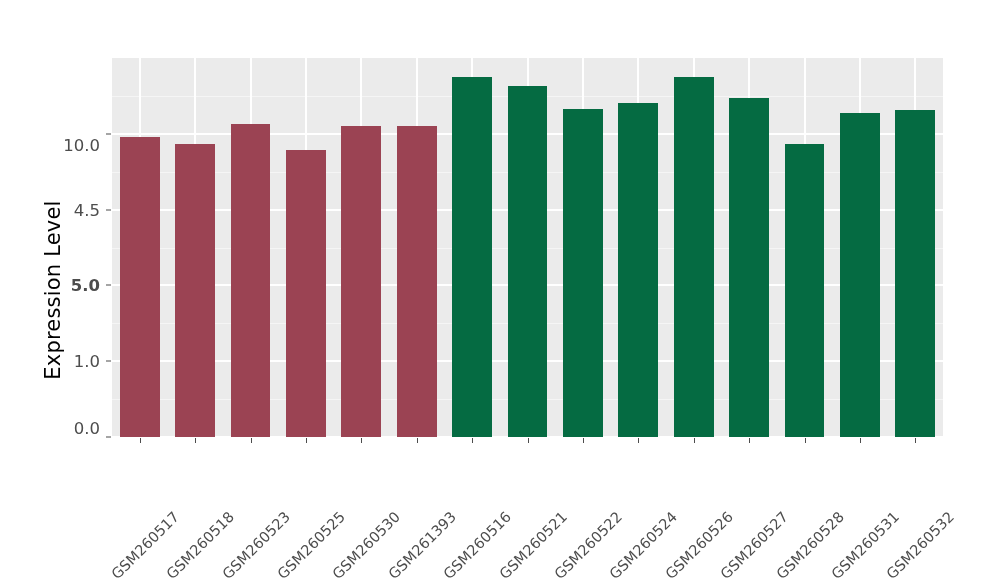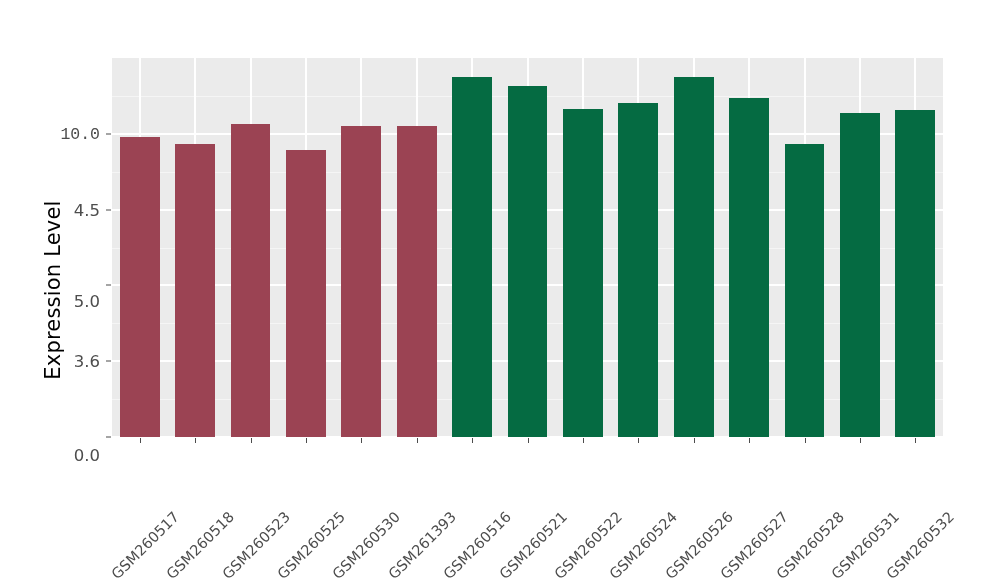--- a/index.html
+++ b/index.html
@@ -122,29 +122,29 @@
   }
 </style>
 </head>
 <body>
 
 <div id="plot-root">
 
   <div id="y-axis-title">Expression Level</div>
 
   <div id="y-axis">
-      <div class="y-tick-label" style="top: 455px; left: 44px; width: 56px;">0.0</div>
+      <div class="y-tick-label" style="top: 428px; left: 44px; width: 56px;">0.0</div>
       <div class="y-tick-mark" style="top: 437px;"></div>
-      <div class="y-tick-label" style="top: 361.2px; left: 44px; width: 56px;">3.6</div>
+      <div class="y-tick-label" style="top: 361.2px; left: 44px; width: 56px;">1.0</div>
       <div class="y-tick-mark" style="top: 361.2px;"></div>
-      <div class="y-tick-label" style="top: 301px; left: 44px; width: 56px;">5.0</div>
+      <div class="y-tick-label" style="top: 285px; left: 44px; width: 56px; font-weight: bold;">5.0</div>
       <div class="y-tick-mark" style="top: 285.4px;"></div>
       <div class="y-tick-label" style="top: 209.6px; left: 44px; width: 56px;">4.5</div>
       <div class="y-tick-mark" style="top: 209.6px;"></div>
-      <div class="y-tick-label" style="top: 134px; left: 44px; width: 56px; font-family: Liberation Mono, monospace;">10.0</div>
+      <div class="y-tick-label" style="top: 145px; left: 44px; width: 56px;">10.0</div>
       <div class="y-tick-mark" style="top: 133.8px;"></div>
     </div>
 
   <div id="panel">
     <div id="grid-layer">
         <div class="grid-minor-h" style="top: 341.1px;"></div>
         <div class="grid-minor-h" style="top: 265.3px;"></div>
         <div class="grid-minor-h" style="top: 189.5px;"></div>
         <div class="grid-minor-h" style="top: 113.7px;"></div>
         <div class="grid-minor-h" style="top: 37.9px;"></div>

